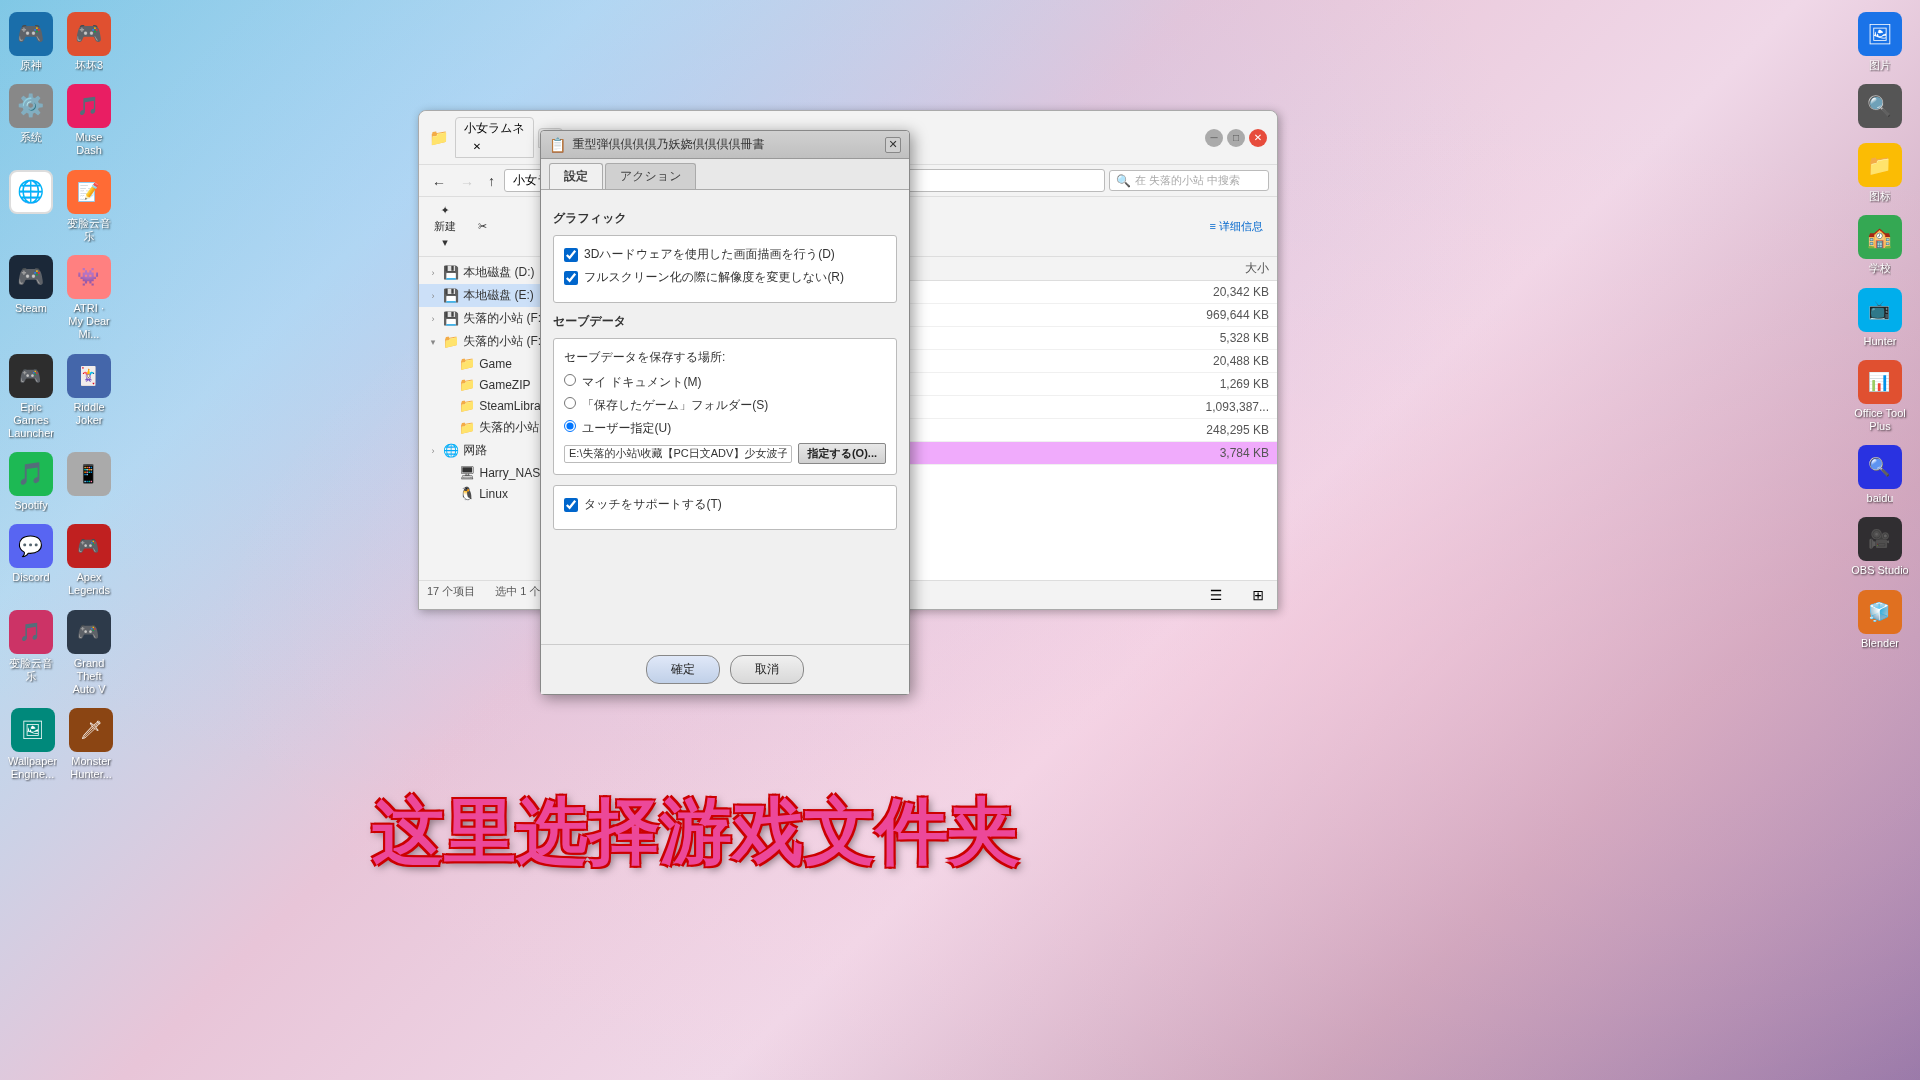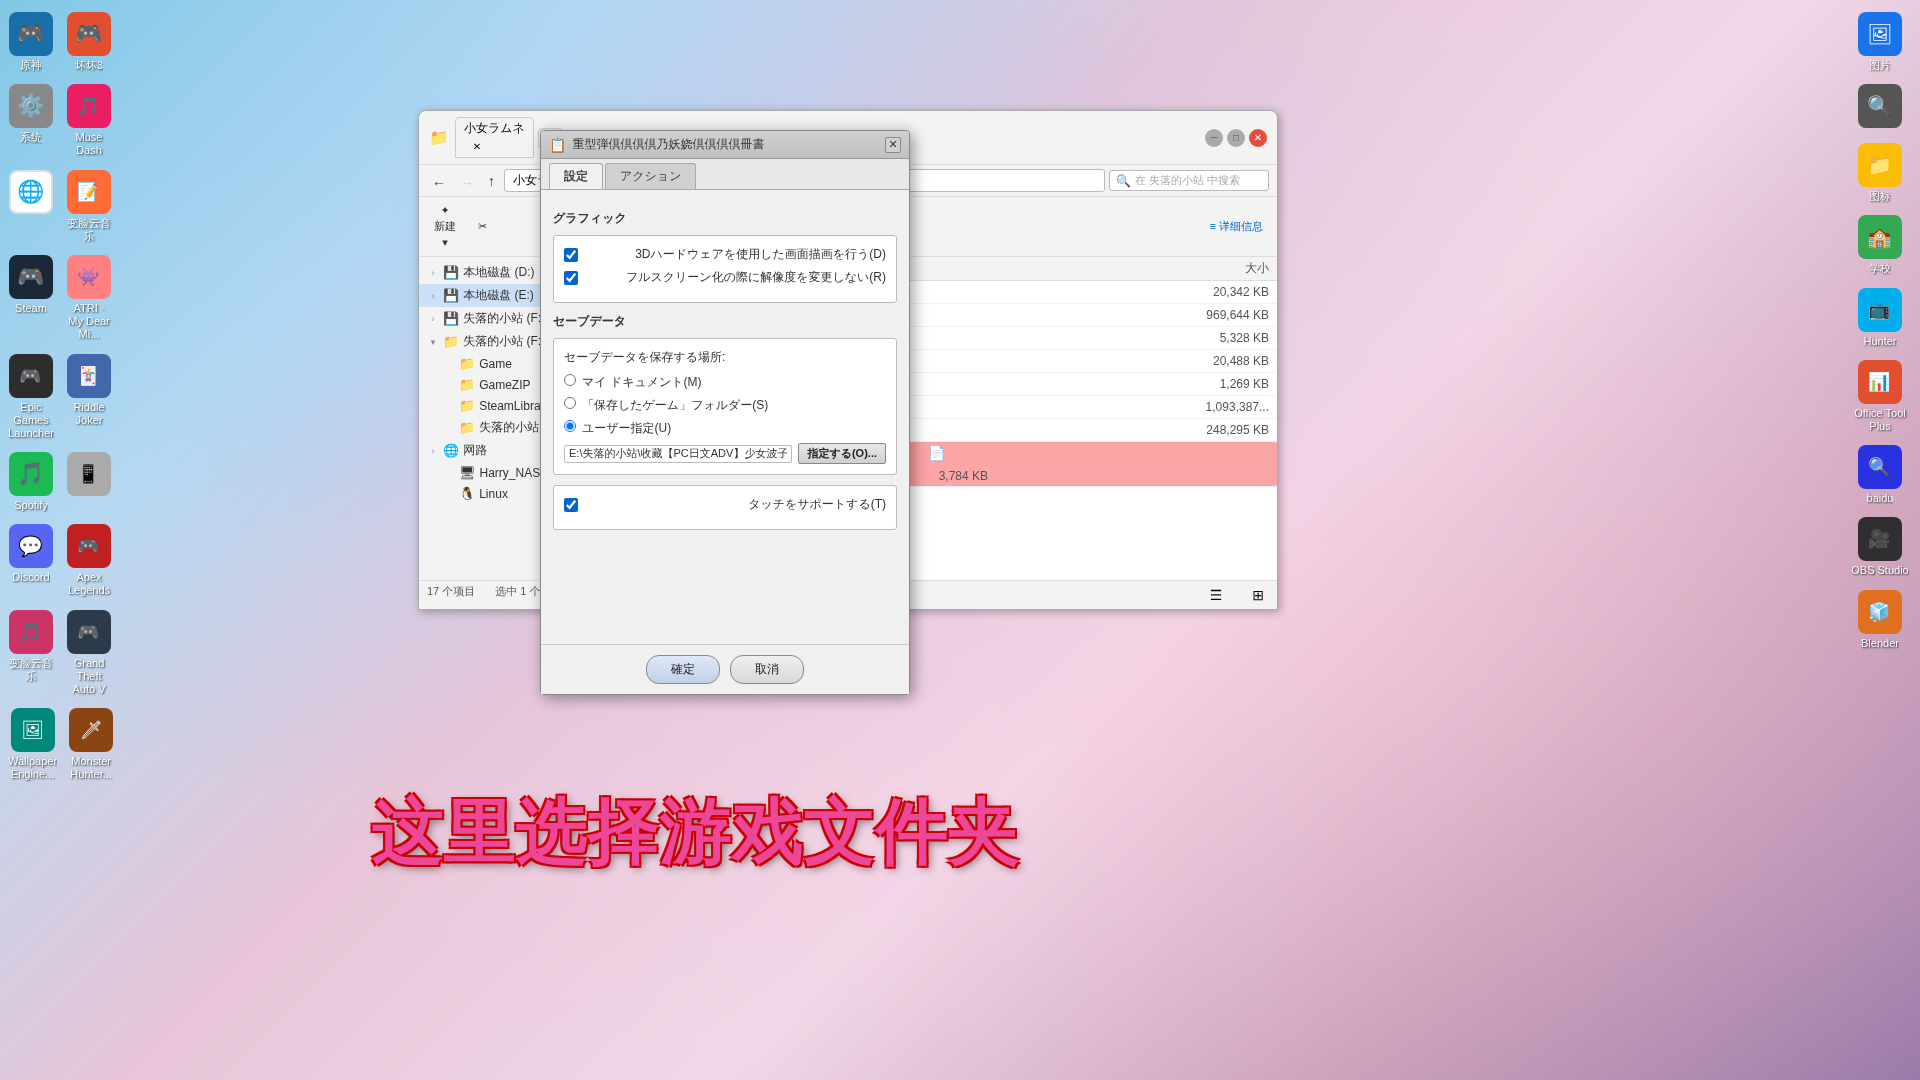--- a/index.html
+++ b/index.html
@@ -278,21 +278,21 @@
 
     .file-row {
       display: flex;
       align-items: center;
       padding: 3px 8px;
       border-bottom: 1px solid #f0f0f0;
       font-size: 12px;
       cursor: pointer;
       gap: 4px;
     }
-    .file-row.selected { background: #fca5a5; flex-direction: column; }
+    .file-row.selected { background: #f0abfc; }
 
     .file-icon { font-size: 14px; width: 20px; }
     .file-name { flex: 1; color: #222; }
     .file-size { width: 100px; text-align: right; color: #555; }
 
     .explorer-statusbar {
       padding: 3px 8px;
       font-size: 11px;
       color: #555;
       border-top: 1px solid #ddd;
@@ -388,21 +388,20 @@
       padding: 10px;
       background: white;
       margin-bottom: 10px;
     }
 
     .checkbox-row {
       display: flex;
       align-items: center;
       gap: 6px;
       margin-bottom: 6px;
-      justify-content: space-between;
     }
 
     .checkbox-row input[type=checkbox] {
       width: 14px;
       height: 14px;
       accent-color: #0066cc;
     }
 
     .checkbox-label { font-size: 12px; color: #333; }
 

